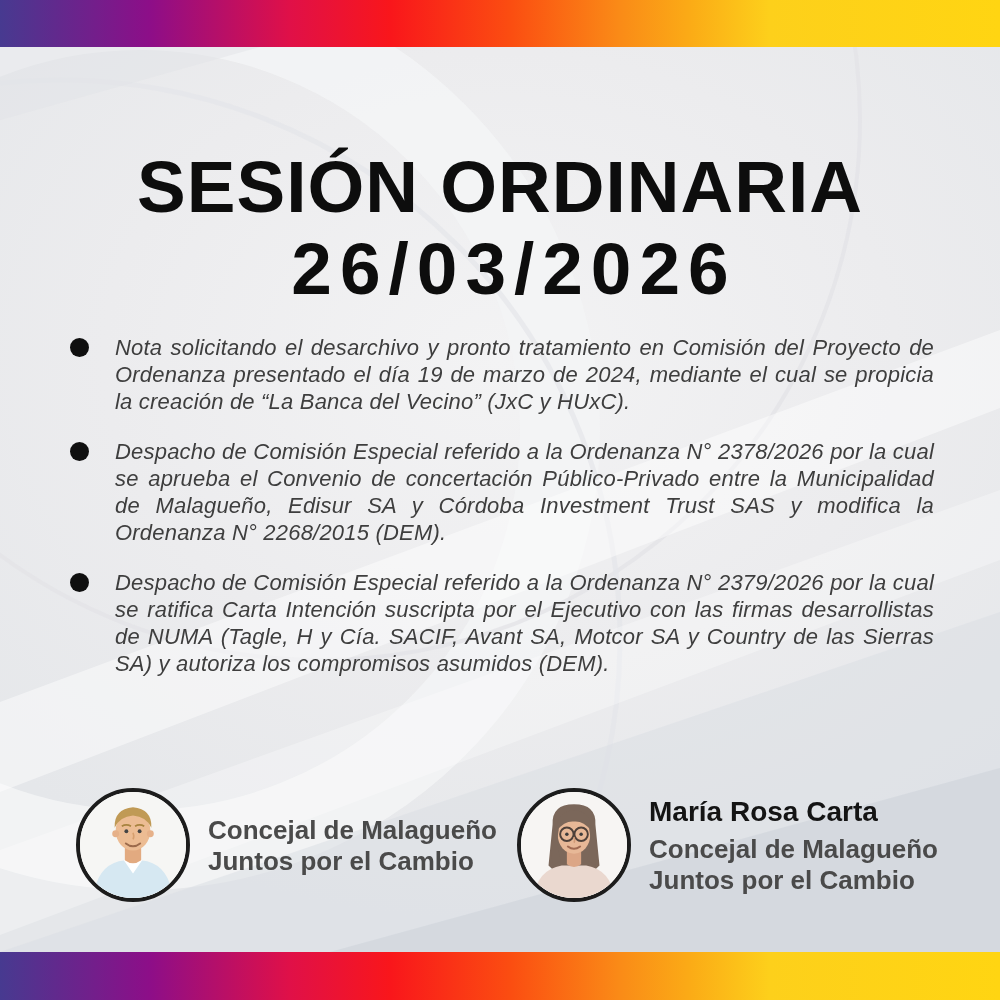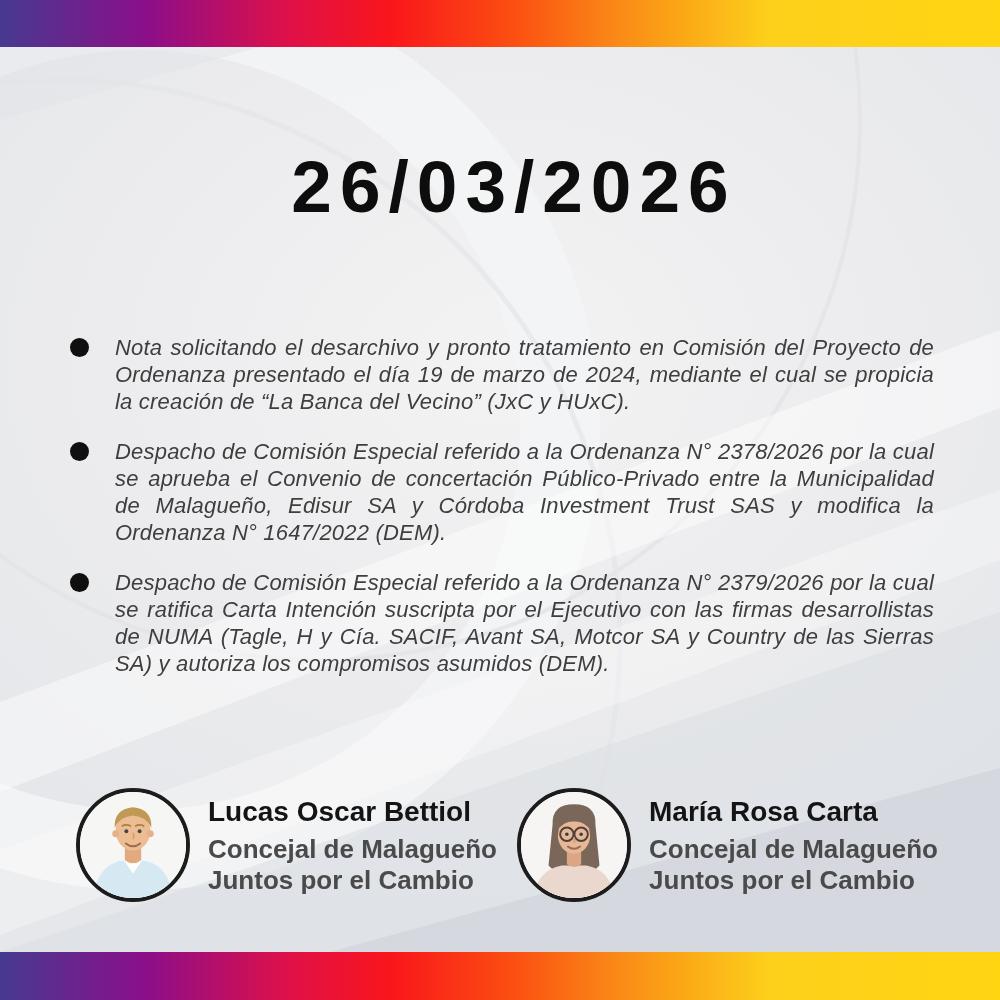--- a/index.html
+++ b/index.html
@@ -137,31 +137,32 @@
     <path d="M0 120 L260 47 L0 47 Z" fill="#e2e4e7" opacity="0.5"></path>
   </svg>
 
   <div class="bar bar-top" style="background: linear-gradient(90deg, rgb(71, 58, 144) 0%, rgb(141, 14, 136) 15%, rgb(224, 16, 72) 29%, rgb(249, 22, 27) 39%, rgb(251, 77, 17) 51%, rgb(250, 139, 23) 62%, rgb(251, 171, 22) 69%, rgb(253, 208, 27) 77%, rgb(255, 213, 18) 100%);"></div>
   <div class="bar bar-bottom" style="background: linear-gradient(90deg, rgb(71, 58, 144) 0%, rgb(141, 14, 136) 15%, rgb(224, 16, 72) 29%, rgb(249, 22, 27) 39%, rgb(251, 77, 17) 51%, rgb(250, 139, 23) 62%, rgb(251, 171, 22) 69%, rgb(253, 208, 27) 77%, rgb(255, 213, 18) 100%);"></div>
 
   <div class="content">
 
 
     <h1 class="title">
+      <span class="line1">SESIÓN ORDINARIA</span>
       <span class="line2">26/03/2026</span>
     </h1>
 
     <ul class="bullets">
       <li>
         <span class="dot"></span>
         <span>Nota solicitando el desarchivo y pronto tratamiento en Comisión del Proyecto de Ordenanza presentado el día 19 de marzo de 2024, mediante el cual se propicia la creación de “La Banca del Vecino” (JxC y HUxC).</span>
       </li>
       <li>
         <span class="dot"></span>
-        <span>Despacho de Comisión Especial referido a la Ordenanza N° 2378/2026 por la cual se aprueba el Convenio de concertación Público-Privado entre la Municipalidad de Malagueño, Edisur SA y Córdoba Investment Trust SAS y modifica la Ordenanza N° 1647/2022 (DEM).</span>
+        <span>Despacho de Comisión Especial referido a la Ordenanza N° 2378/2026 por la cual se aprueba el Convenio de concertación Público-Privado entre la Municipalidad de Malagueño, Edisur SA y Córdoba Investment Trust SAS y modifica la Ordenanza N° 2268/2015 (DEM).</span>
       </li>
       <li>
         <span class="dot"></span>
         <span>Despacho de Comisión Especial referido a la Ordenanza N° 2379/2026 por la cual se ratifica Carta Intención suscripta por el Ejecutivo con las firmas desarrollistas de NUMA (Tagle, H y Cía. SACIF, Avant SA, Motcor SA y Country de las Sierras SA) y autoriza los compromisos asumidos (DEM).</span>
       </li>
     </ul>
 
     <div class="people">
 
       <div class="person">
@@ -177,21 +178,20 @@
             <path d="M34 35 Q33 17 52 15 Q71 17 70 35 Q65 24 52 23 Q39 24 34 35 Z" fill="#c09a55"></path>
             <circle cx="45.5" cy="38.5" r="1.9" fill="#454545"></circle>
             <circle cx="58.5" cy="38.5" r="1.9" fill="#454545"></circle>
             <path d="M41 33.5 q4.5 -2.6 9 0" stroke="#a8833f" fill="none" stroke-width="1.7"></path>
             <path d="M54 33.5 q4.5 -2.6 9 0" stroke="#a8833f" fill="none" stroke-width="1.7"></path>
             <path d="M52 40 q1.6 4 0 6.5" stroke="#d69f6e" fill="none" stroke-width="1.5"></path>
             <path d="M45 50.5 q7 5.5 14 0" stroke="#9c6b4c" fill="none" stroke-width="2" stroke-linecap="round"></path>
           </svg>
         </div>
         <div class="ptext">
-          <div class="pname">Lucas Oscar Bettiol</div>
           <div class="prole">Concejal de Malagueño</div>
           <div class="pparty">Juntos por el Cambio</div>
         </div>
       </div>
 
       <div class="person">
         <div class="avatar">
           <svg viewBox="0 0 104 104">
             <rect width="104" height="104" fill="#f7f5f3"></rect>
             <path d="M31 32 Q30 12 52 12 Q74 12 73 32 L77 72 Q70 80 61 80 L43 80 Q34 80 27 72 Z" fill="#7b675a"></path>

